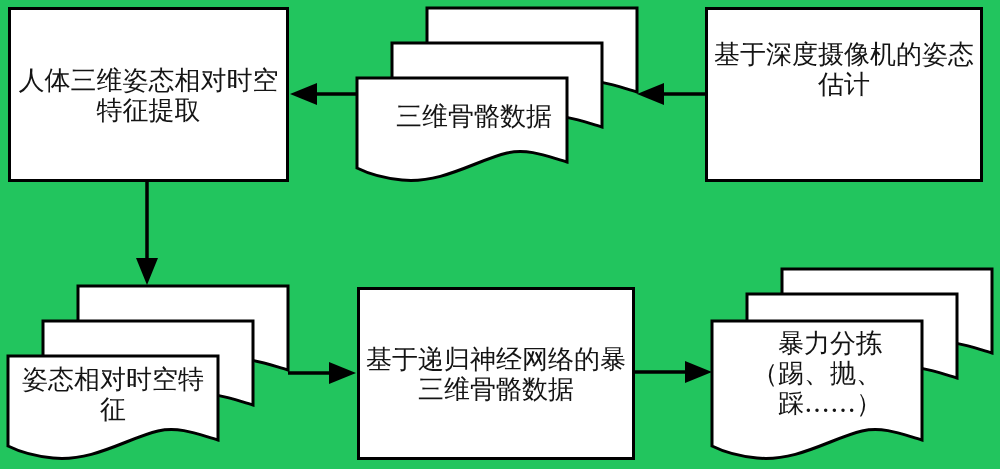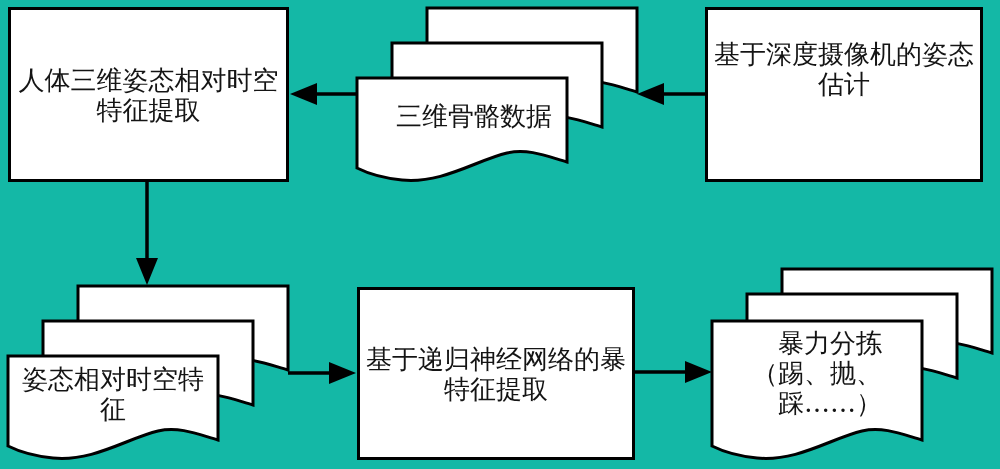--- a/index.html
+++ b/index.html
@@ -1,20 +1,20 @@
 <!DOCTYPE html>
 <html><head>
 <meta charset="utf-8">
 <style>
   html, body { margin: 0; padding: 0; background: #ffffff; }
   .canvas {
     position: relative;
     width: 1000px;
     height: 469px;
-    background: #14b8a6;
+    background: #22c55e;
     font-family: "DejaVu Serif", "Liberation Serif", serif;
     overflow: hidden;
   }
   .layer-svg {
     position: absolute;
     left: 0; top: 0;
     width: 1000px; height: 469px;
   }
   .doc-shape { fill: #ffffff; stroke: #000000; stroke-width: 3; }
   .edge-line { stroke: #000000; stroke-width: 3.5; fill: none; }
@@ -98,19 +98,19 @@
 
   <div class="label" style="left:705px; top:7px; width:278px; height:124px;">基于深度摄像机的姿态
 估计</div>
 
   <div class="label" style="left:357px; top:78px; width:210px; height:76px;padding-left:12px;">三维骨骼数据</div>
 
   <div class="label" style="left:8px; top:356px; width:210px; height:76px;">姿态相对时空特
 征</div>
 
   <div class="label" style="left:357px; top:287px; width:278px; height:173px;">基于递归神经网络的暴
-特征提取</div>
+三维骨骼数据</div>
 
   <div class="label" style="left:712px; top:321px; width:210px; height:103px;text-align:right;">暴力分拣
 （踢、抛、
 踩……）</div>
 
 </div>
 
 </body></html>

